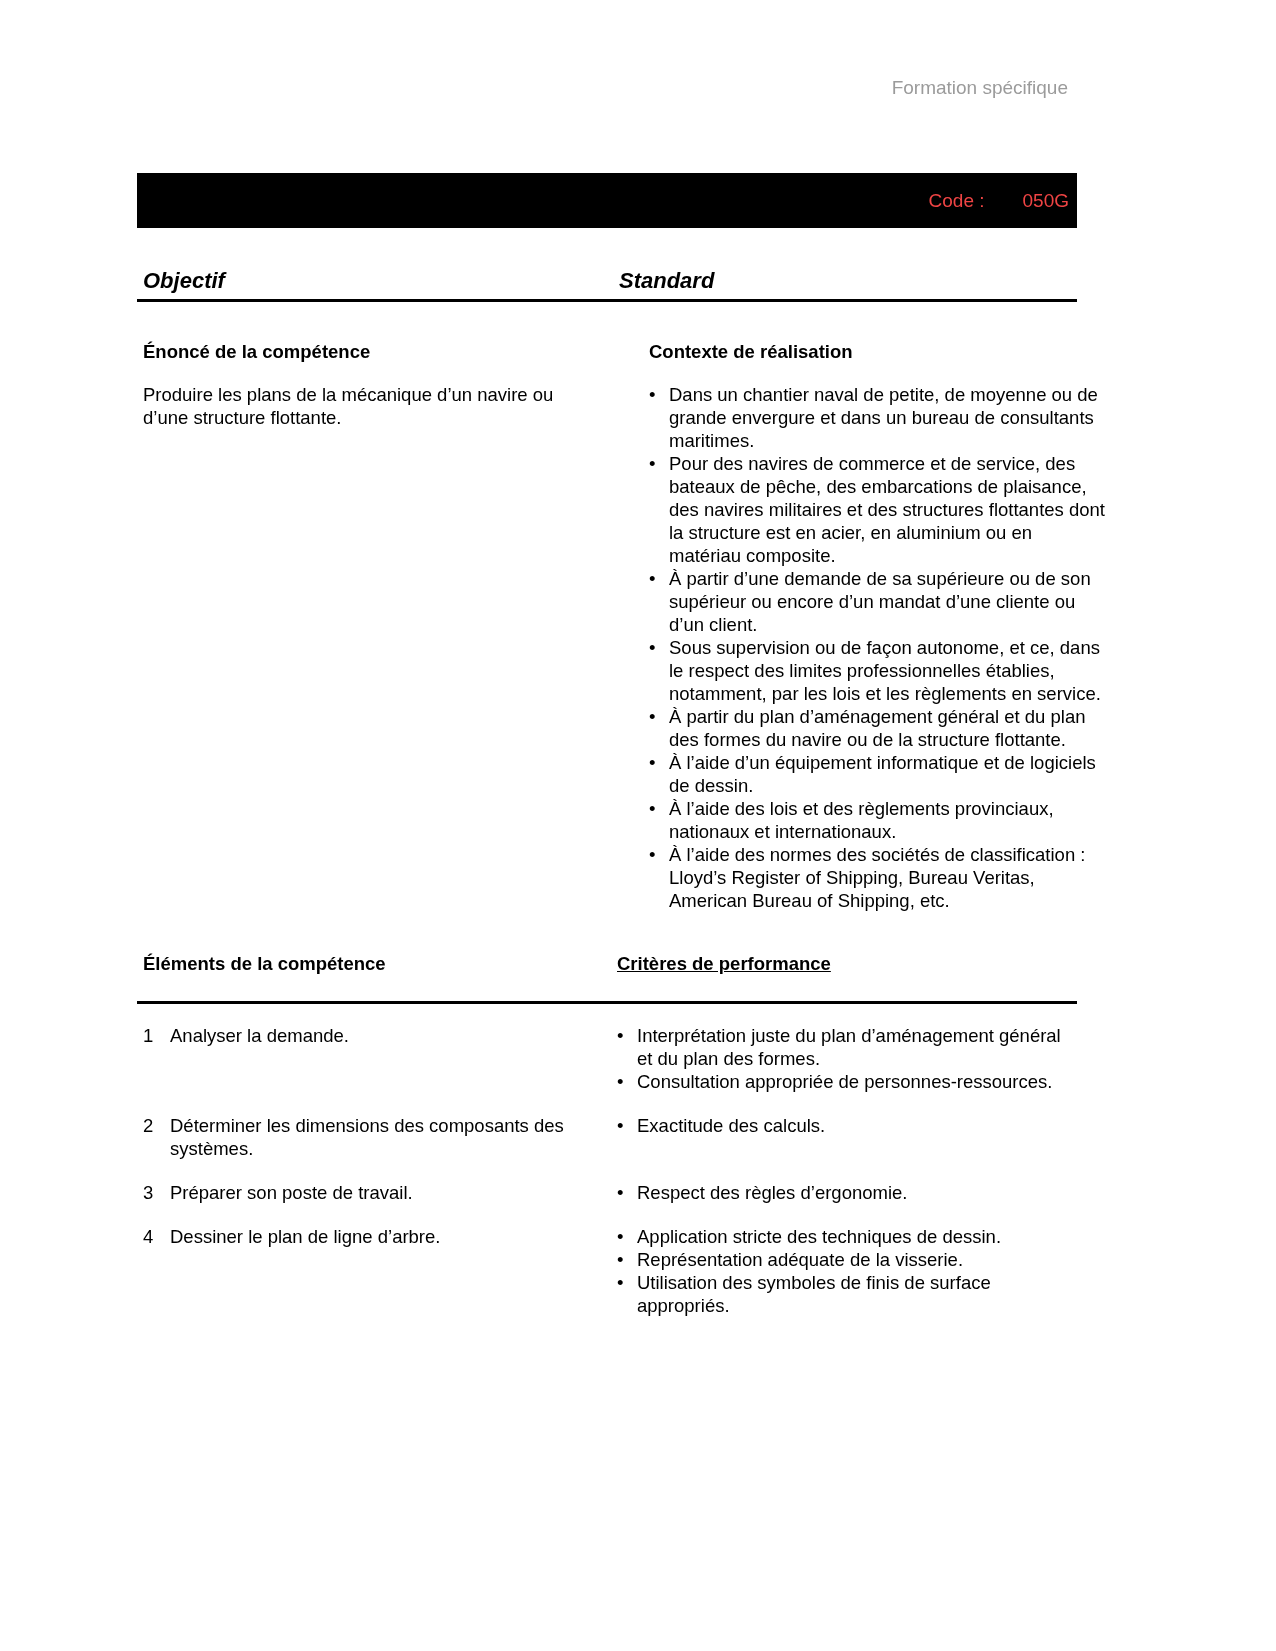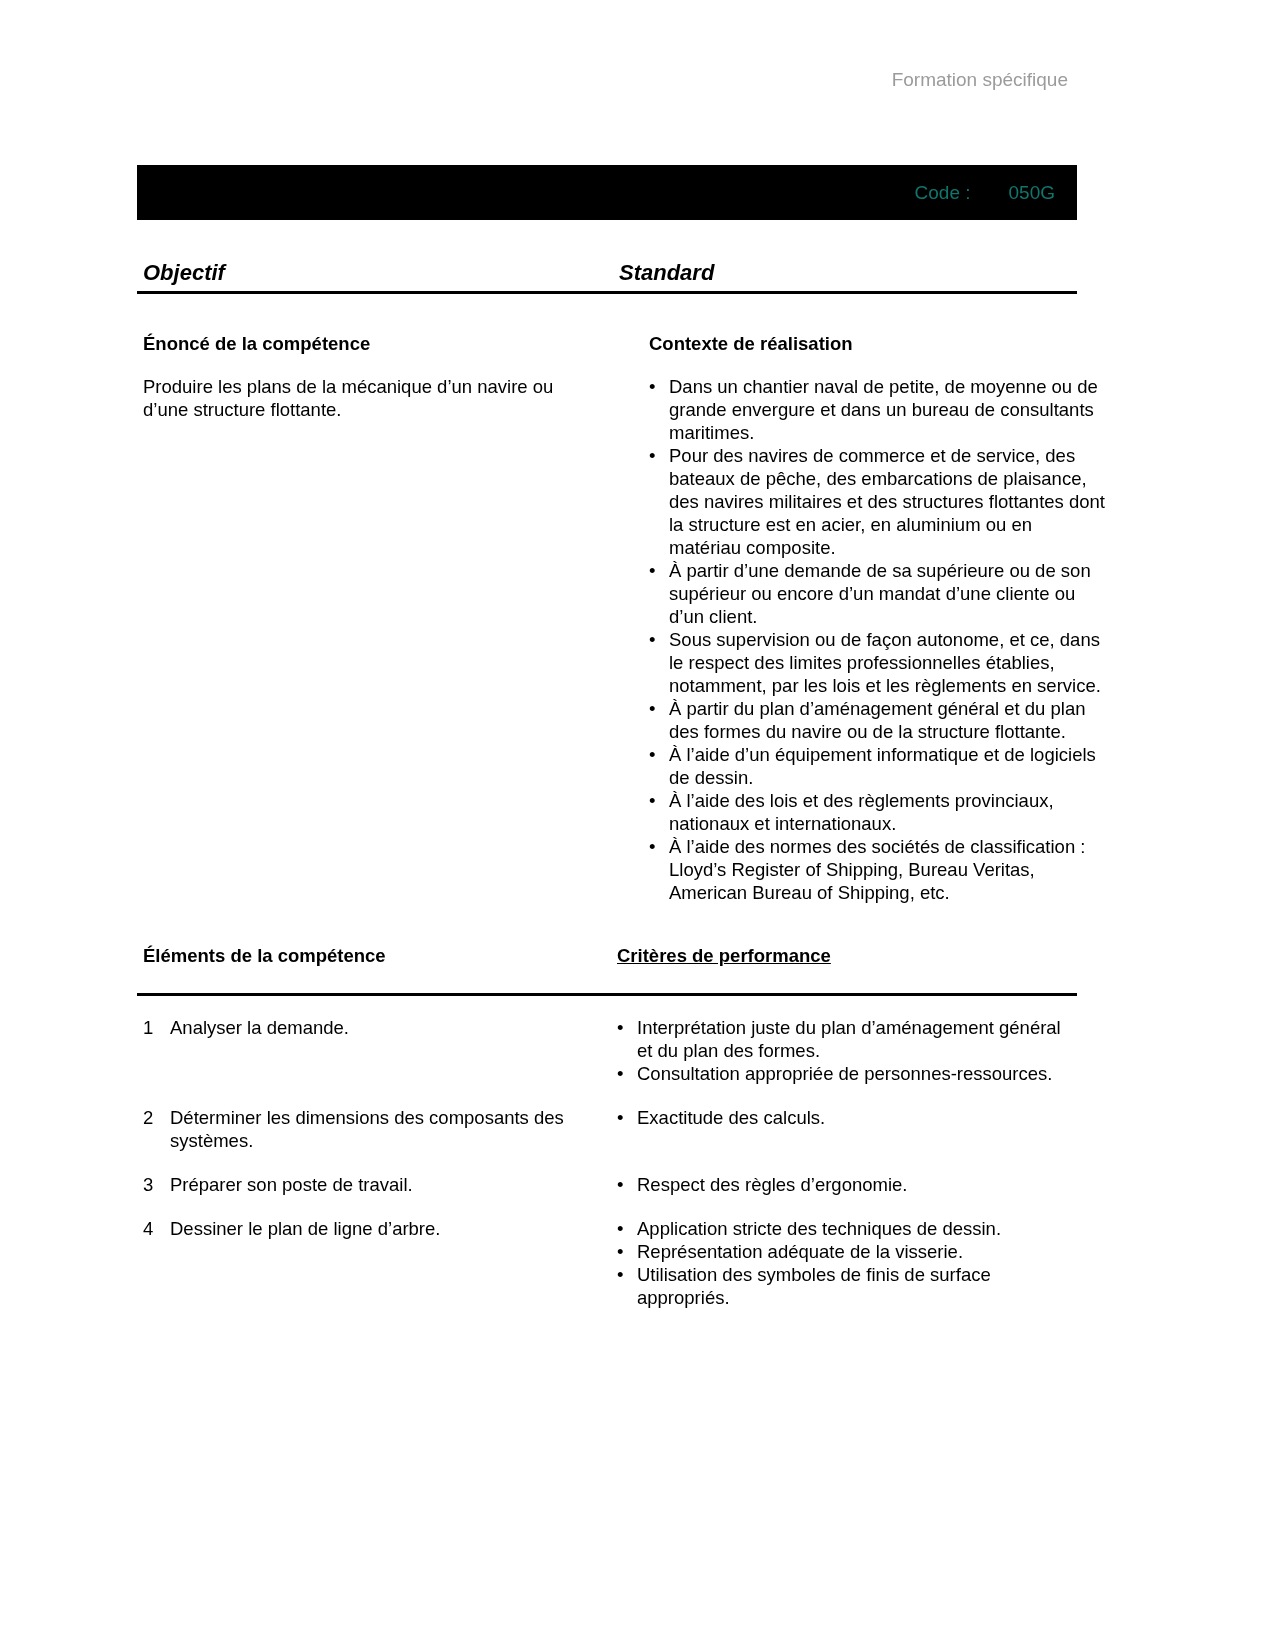--- a/index.html
+++ b/index.html
@@ -1,21 +1,21 @@
 <!DOCTYPE html>
 <html lang="fr"><head>
 <meta charset="utf-8">
 <style>
   * { margin:0; padding:0; box-sizing:border-box; }
   html,body { background:#ffffff; }
   .page {
     position:relative;
     width:1276px;
     height:1328px;
-    margin:0 auto;
+    margin:8px auto;
     background:#ffffff;
     font-family:"Liberation Sans","DejaVu Sans",sans-serif;
     color:#000000;
     font-size:18.5px;
     line-height:23px;
     overflow:hidden;
   }
   .top-label {
     position:absolute;
     top:68px;
@@ -23,25 +23,25 @@
     font-size:19px;
     color:#9b9b9b;
   }
   .code-bar {
     position:absolute;
     top:165px;
     left:137px;
     width:940px;
     height:55px;
     background:#000000;
-    color:#0f766e;
+    color:#ef4444;
     display:flex;
     align-items:center;
     justify-content:flex-end;
-    padding-right:22px;
+    padding-right:8px;
     font-size:19px;
   }
   .code-bar .gap { display:inline-block; width:38px; }
   .content {
     position:absolute;
     top:260px;
     left:137px;
     width:940px;
   }
   .two-col {

